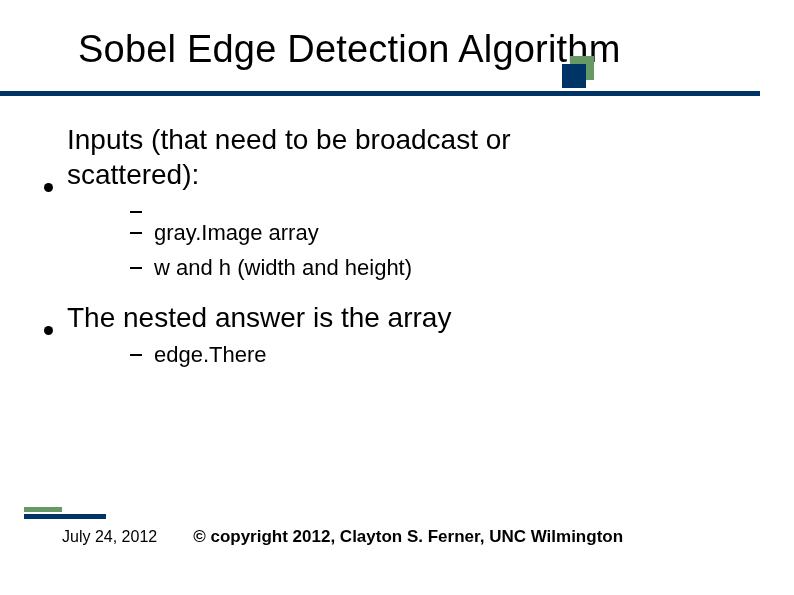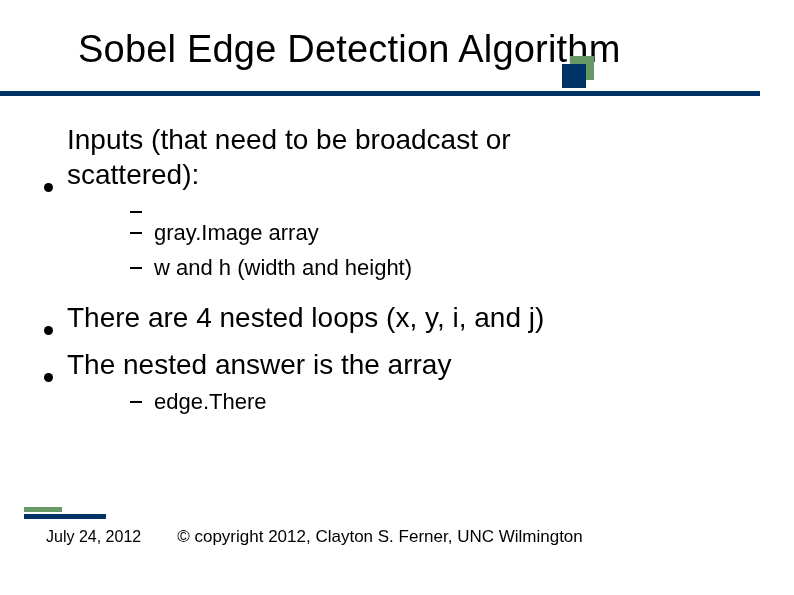--- a/index.html
+++ b/index.html
@@ -15,23 +15,23 @@
   .bullet-l1 { display: flex; align-items: flex-end; margin-top: 8px; margin-bottom: 6px; }
   .bullet-l1 .dot { width: 9px; height: 9px; background: #000; border-radius: 50%; margin-top: 12px; margin-right: 14px; flex-shrink: 0; }
   .bullet-l1 .txt { font-size: 28px; line-height: 1.25; }
   .subgroup { margin: 6px 0 18px 86px; }
   .bullet-l2 { display: flex; align-items: flex-start; margin: 6px 0; }
   .bullet-l2 .dash { width: 12px; height: 2px; background: #000; margin-top: 13px; margin-right: 12px; flex-shrink: 0; }
   .bullet-l2 .txt { font-size: 22px; line-height: 1.3; }
   .footer-deco { position: absolute; left: 24px; bottom: 88px; }
   .footer-deco .green-line { width: 38px; height: 5px; background: #669966; position: absolute; top: 0; left: 0; }
   .footer-deco .navy-line { width: 82px; height: 5px; background: #003366; position: absolute; top: 7px; left: 0; }
-  .footer { position: absolute; left: 46px; bottom: 48px; display: flex; align-items: baseline; gap: 36px; }
+  .footer { position: absolute; left: 62px; bottom: 48px; display: flex; align-items: baseline; gap: 36px; }
   .footer-date { font-size: 16px; }
-  .footer-copy { font-size: 17px; }
+  .footer-copy { font-size: 17px; font-weight: bold; }
 </style>
 </head>
 <body>
 
 <div class="slide">
   <div class="title-area">
     <div class="title">Sobel Edge Detection Algorithm</div>
     <div class="title-decoration">
       <div class="sq2"></div>
       <div class="sq1"></div>
@@ -52,24 +52,20 @@
       <div class="bullet-l2">
         <div class="dash"></div>
         <div class="txt">gray.Image array</div>
       </div>
       <div class="bullet-l2">
         <div class="dash"></div>
         <div class="txt">w and h (width and height)</div>
       </div>
     </div>
 
-    <div class="bullet-l1">
-      <div class="dot"></div>
-      <div class="txt">There are 4 nested loops (x, y, i, and j)</div>
-    </div>
 
     <div class="bullet-l1" style="margin-top:12px;">
       <div class="dot"></div>
       <div class="txt">The nested answer is the array</div>
     </div>
     <div class="subgroup">
       <div class="bullet-l2">
         <div class="dash"></div>
         <div class="txt">edge.There</div>
       </div>

